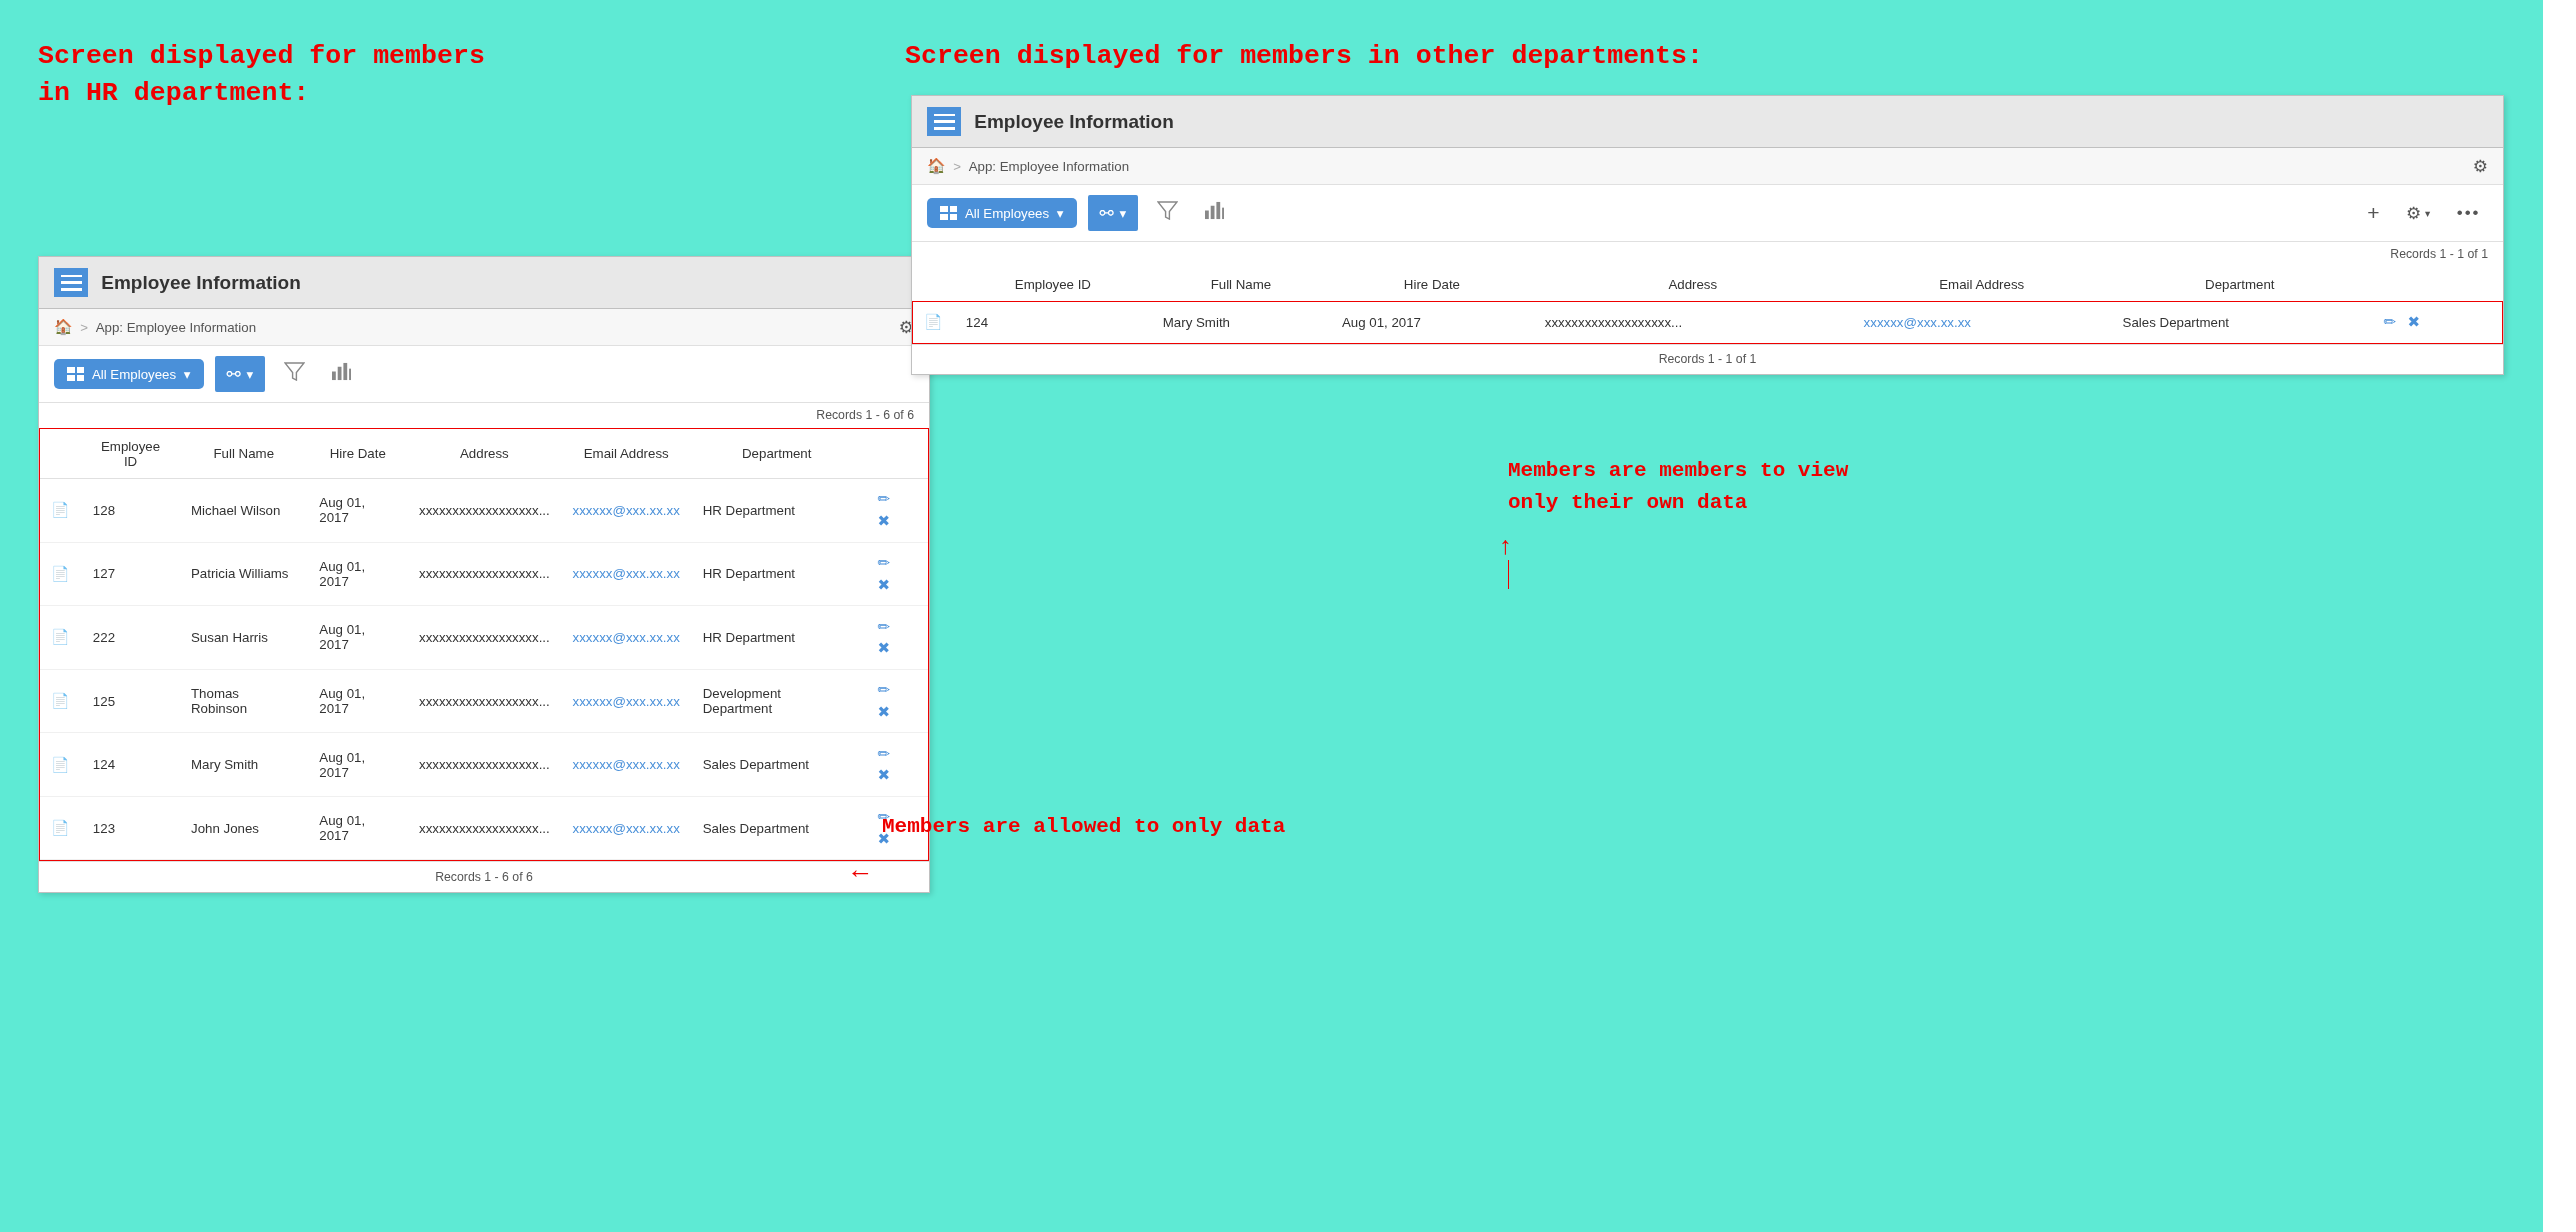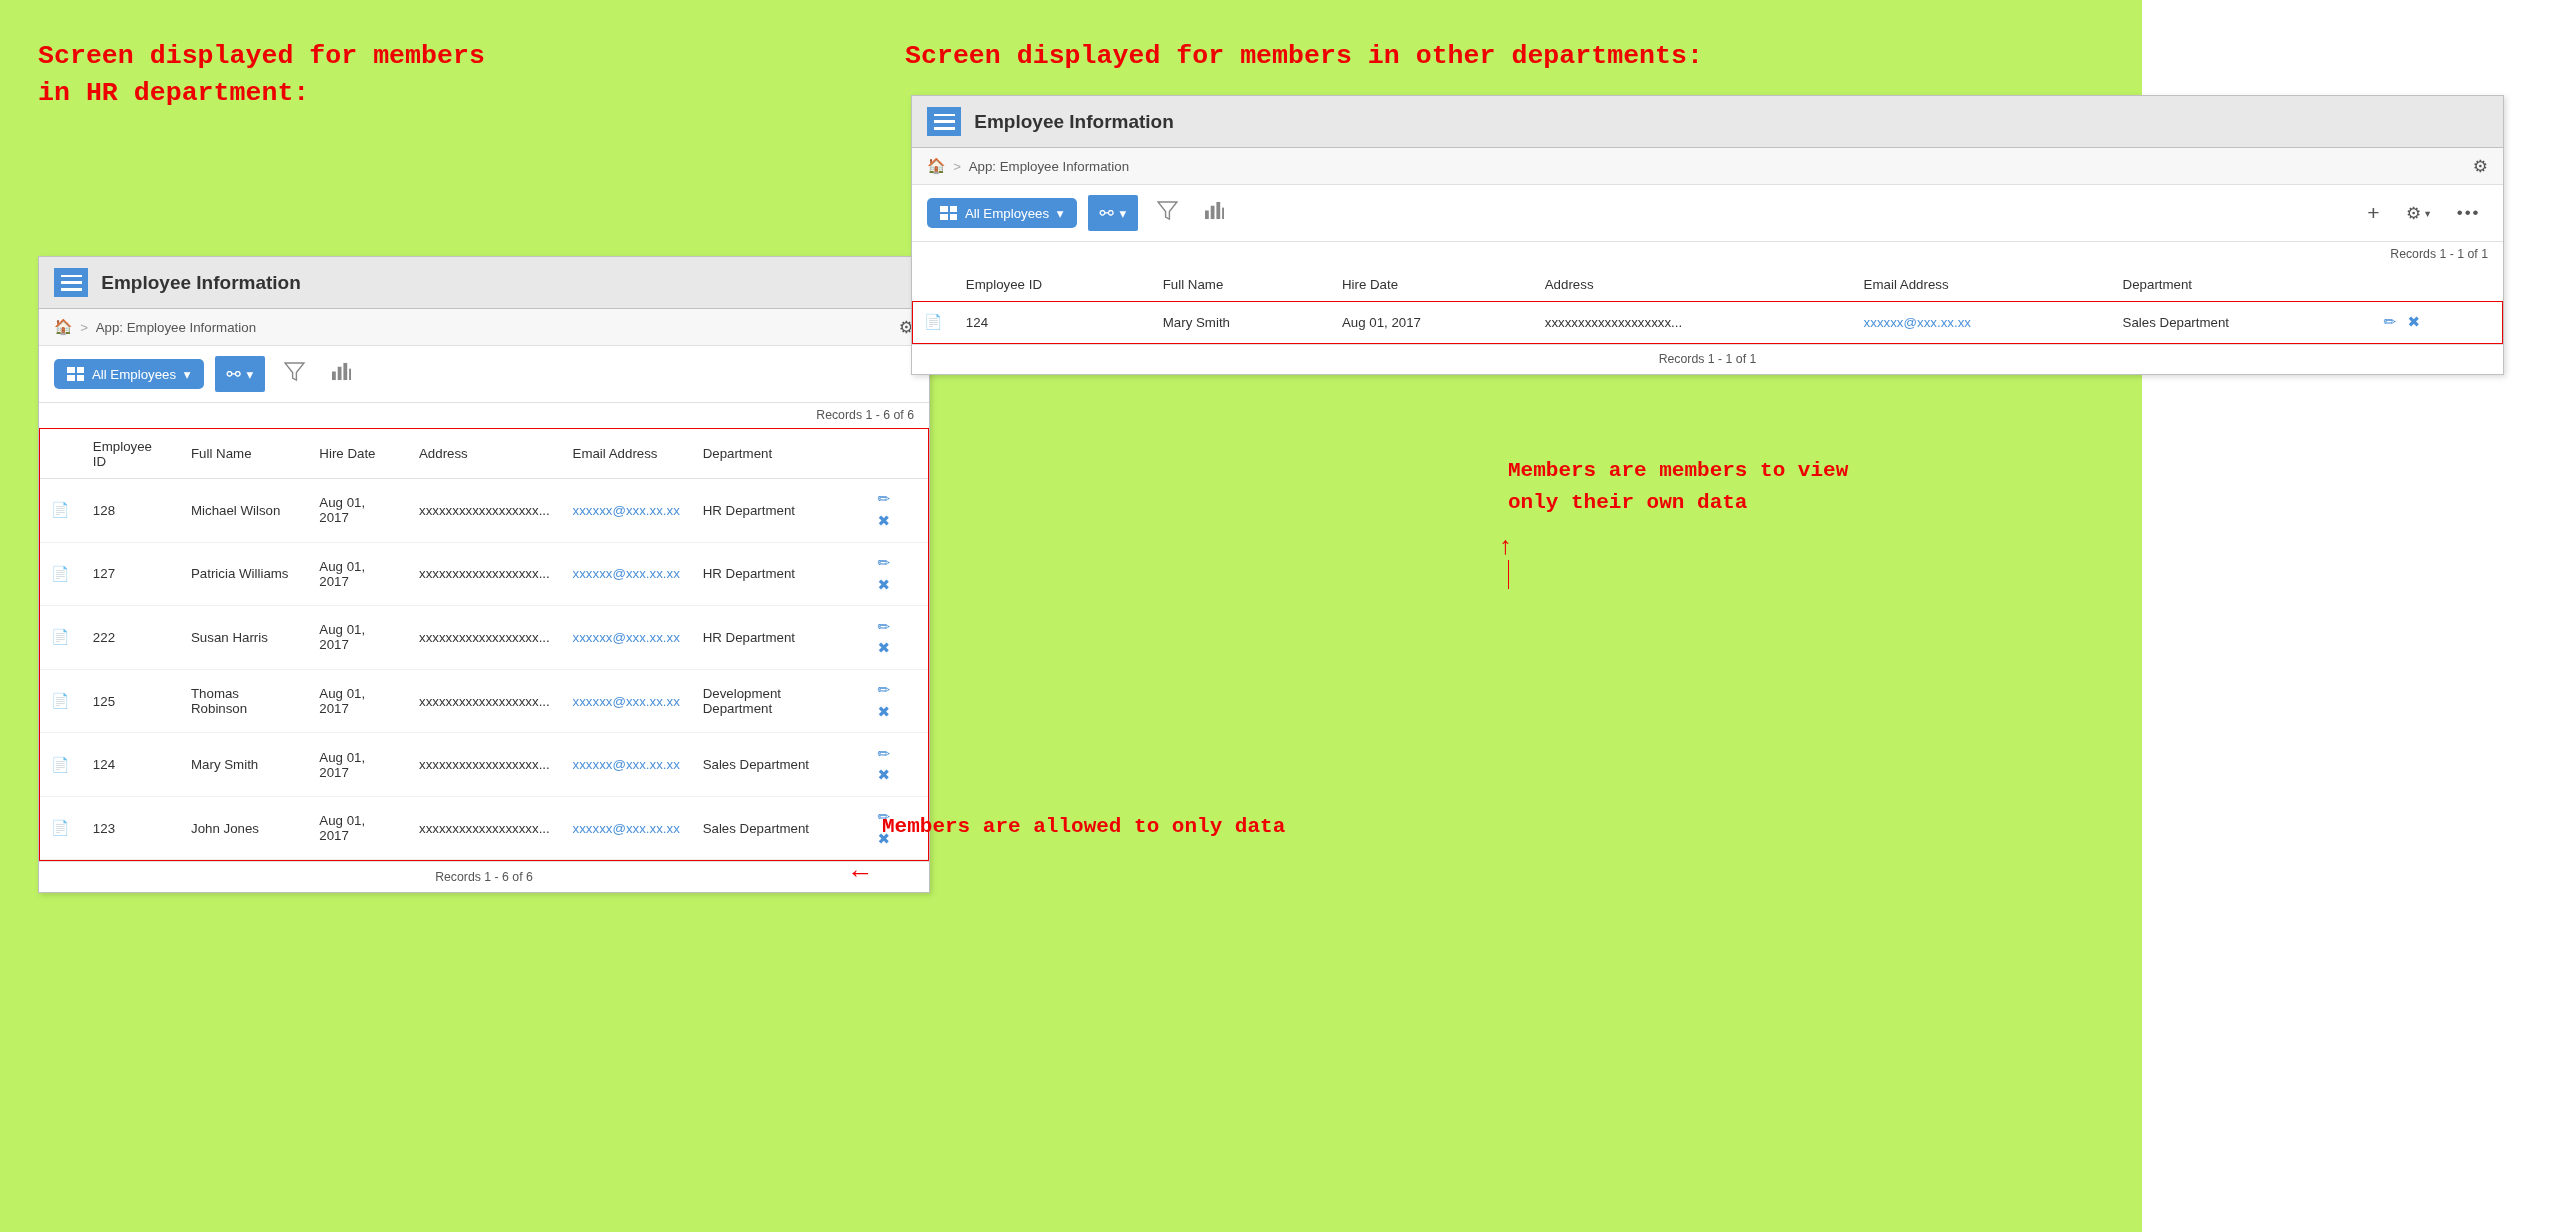--- a/index.html
+++ b/index.html
@@ -4,24 +4,24 @@
   <style>
     * { box-sizing: border-box; margin: 0; padding: 0; }
     body {
       font-family: Arial, sans-serif;
       background: #fff;
       font-size: 12.3px;
       color: #333;
     }
 
     .page-wrapper {
-      width: 2142px;
+      width: 2543px;
       min-height: 1233px;
       position: relative;
-      background: #bef264;
+      background: #5eead4;
       padding: 38px;
     }
 
     
     .annotation {
       color: #e00;
       font-size: 26.6px;
       font-weight: bold;
       font-family: 'Courier New', monospace;
       line-height: 1.4;
@@ -186,21 +186,21 @@
       width: 100%;
       border-collapse: collapse;
     }
 
     .data-table thead tr {
       border-bottom: 0.9px solid #e0e0e0;
     }
 
     .data-table th {
       padding: 9.5px 11.4px;
-      text-align: left;
+      text-align: center;
       font-weight: normal;
       color: #333;
       font-size: 13.3px;
     }
 
     .data-table td {
       padding: 9.5px 11.4px;
       font-size: 13.3px;
       border-bottom: 0.9px solid #f0f0f0;
     }

